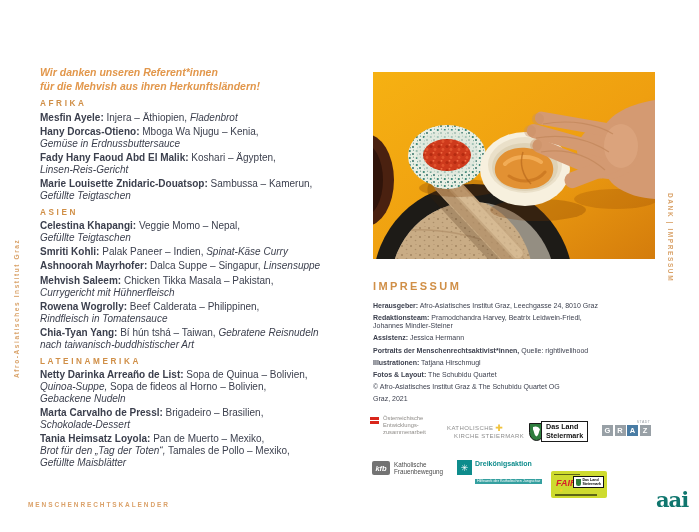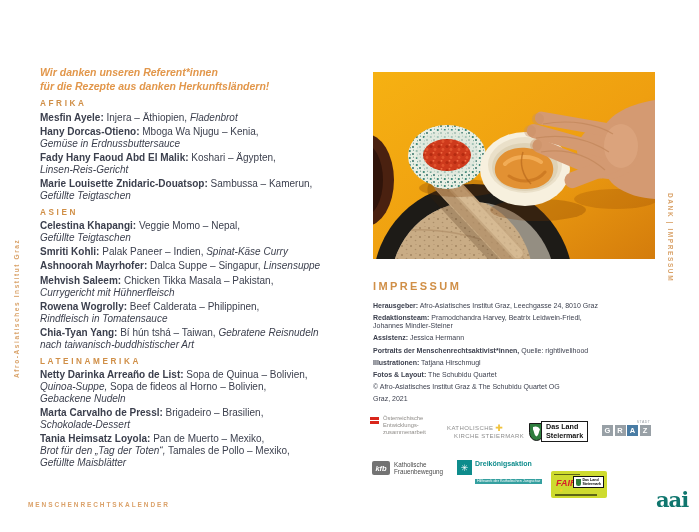--- a/index.html
+++ b/index.html
@@ -87,21 +87,21 @@
 <div class="page">
 
   <div class="rail rail-left">Afro-Asiatisches Institut Graz</div>
   <div class="rail rail-right">DANK | IMPRESSUM</div>
   <div class="footer-label">MENSCHENRECHTSKALENDER</div>
   <div class="brand">aai</div>
 
   <div class="thanks">
     <p class="intro">
       <span>Wir danken unseren Referent*innen</span>
-      <span>für die Rezepte aus danken Herkunftsländern!</span>
+      <span>für die Mehvish aus ihren Herkunftsländern!</span>
     </p>
     <div>
 
         <section class="thx-section">
           <h3 class="sec-title">AFRIKA</h3>
           <div class="entries">
 
               <p class="entry">
 
                   <span class="tline">

